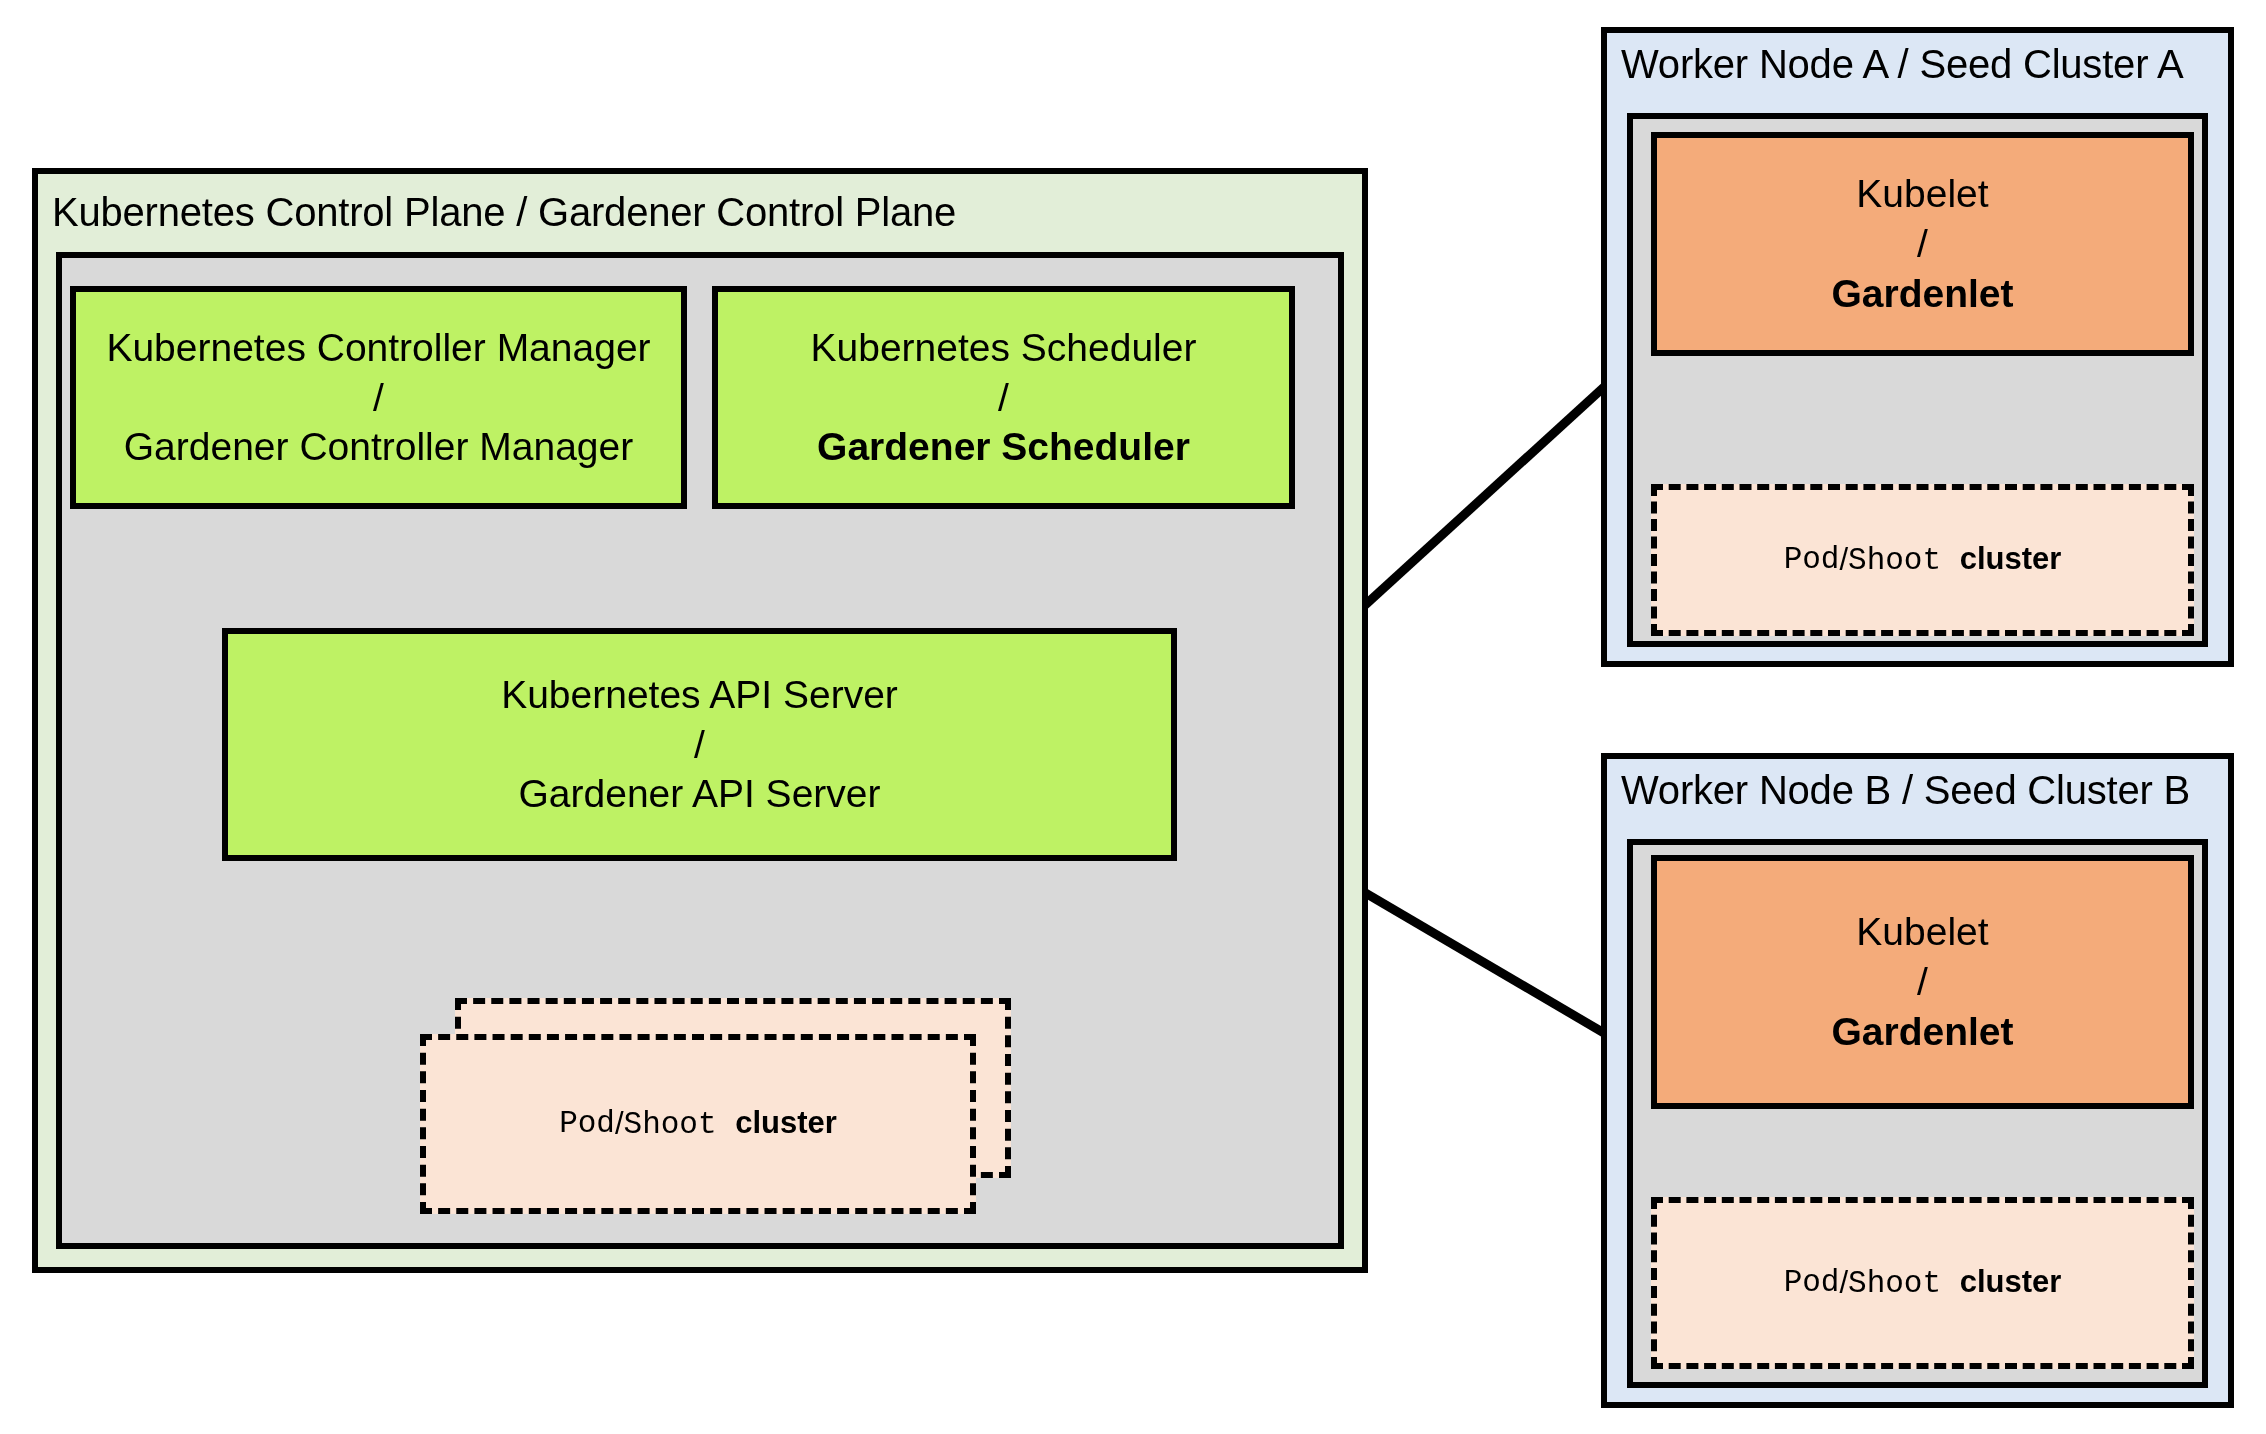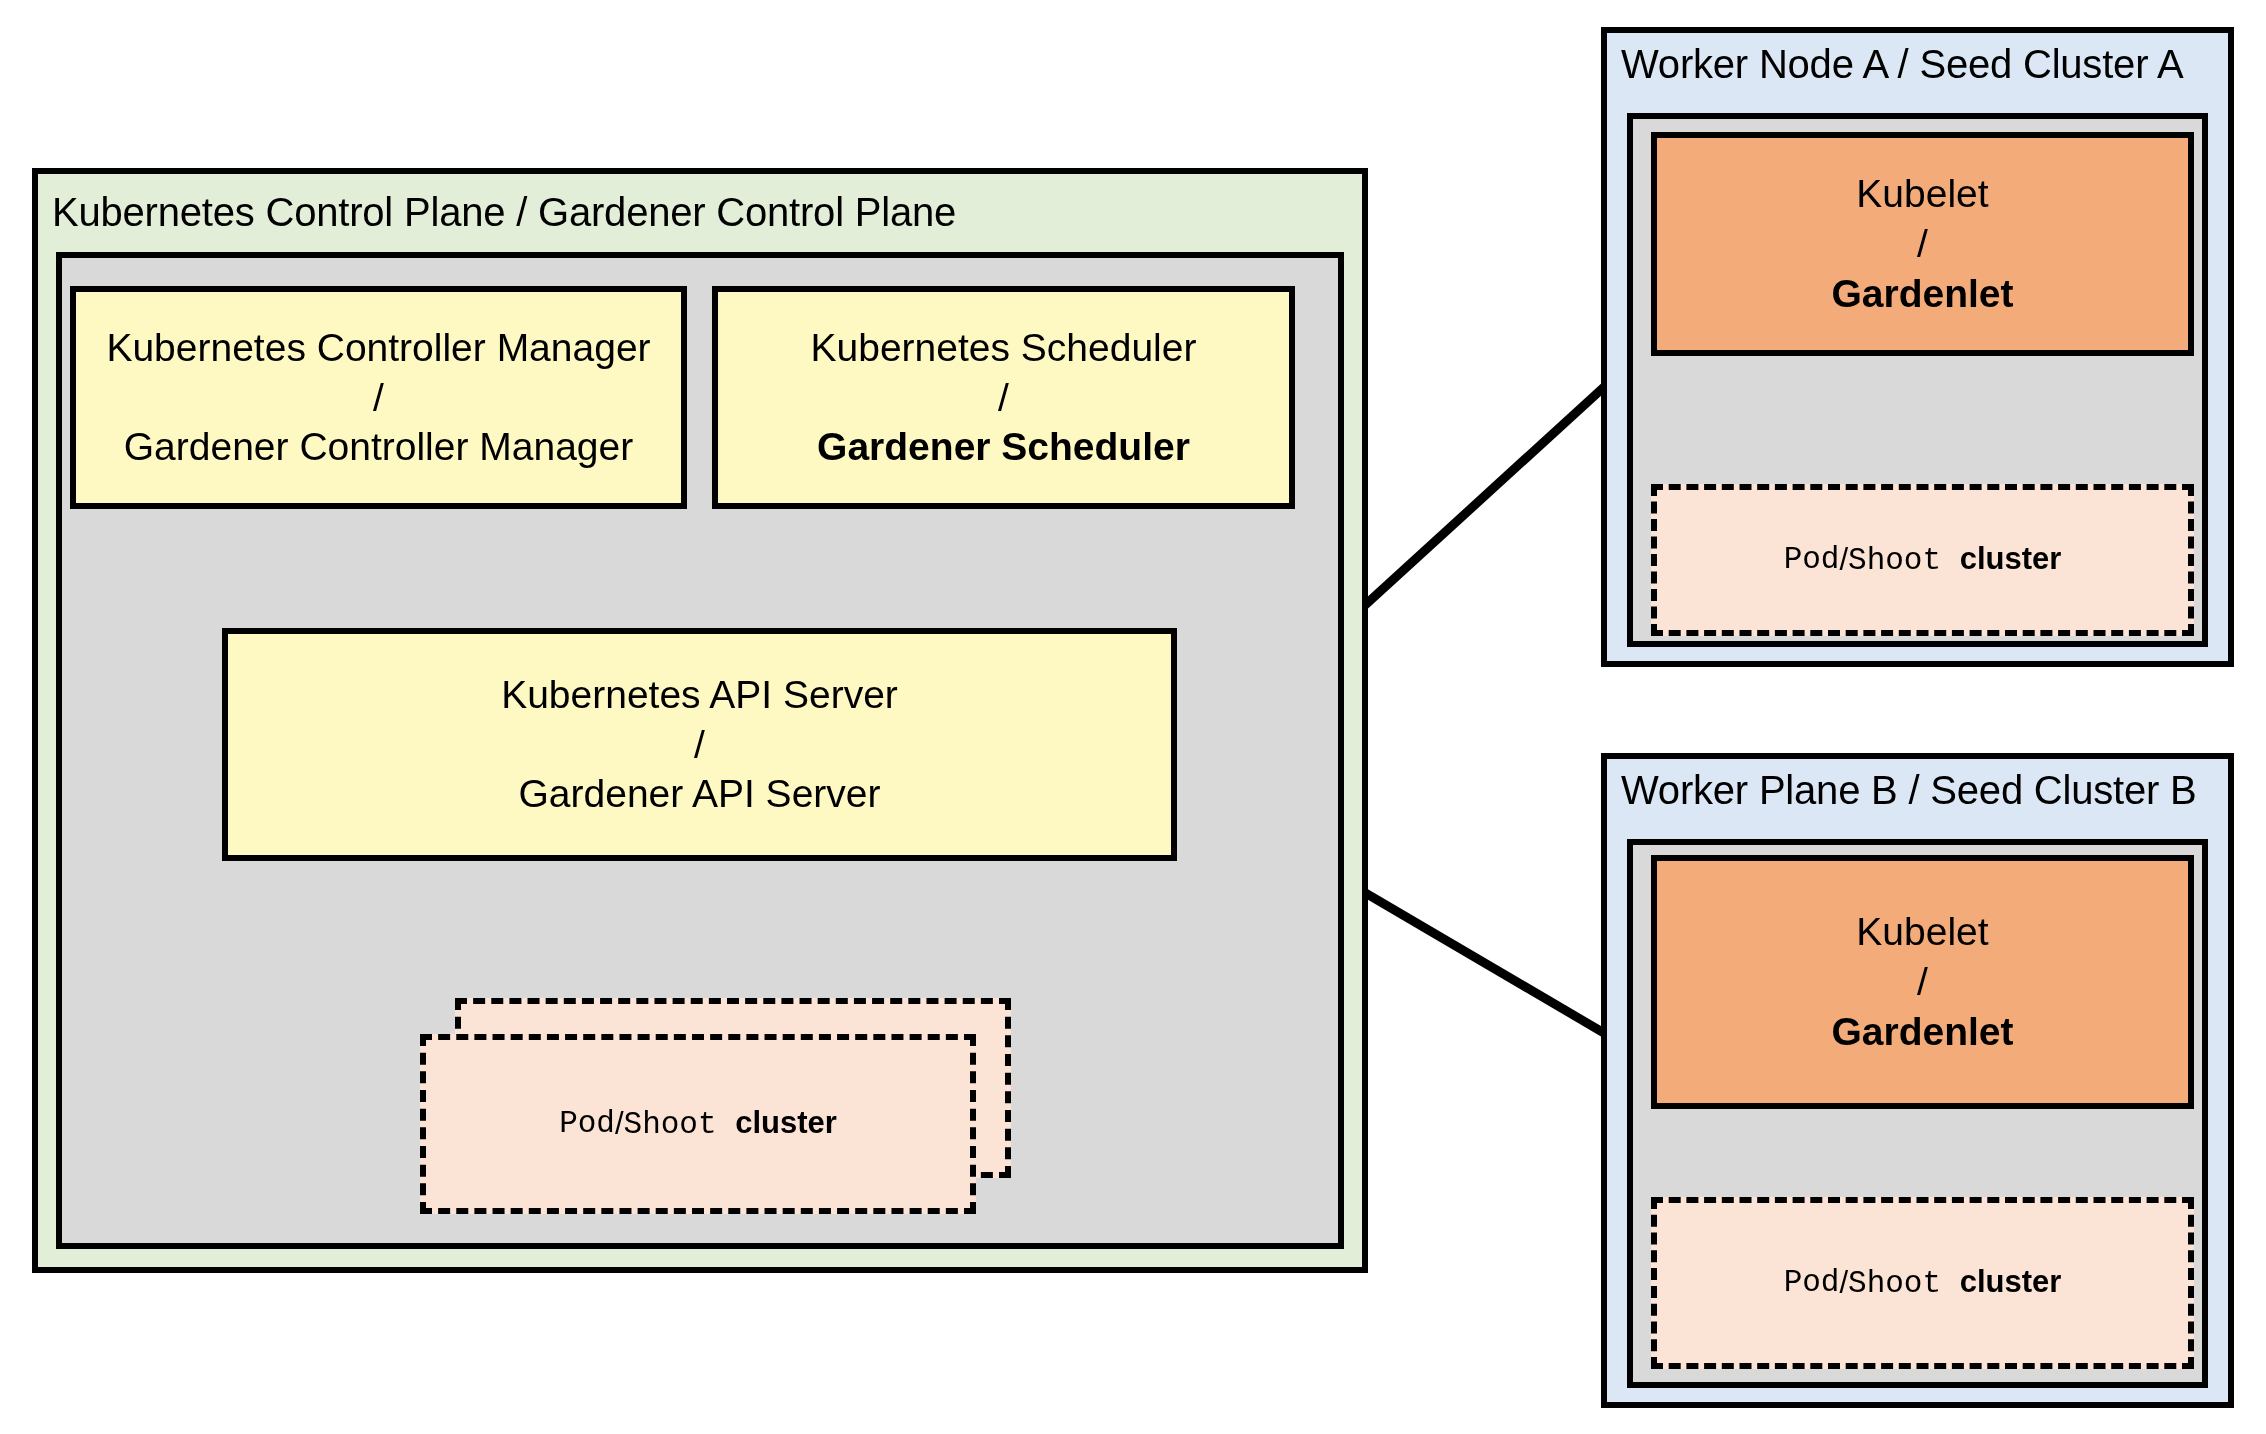--- a/index.html
+++ b/index.html
@@ -58,21 +58,21 @@
     display: flex;
     flex-direction: column;
     align-items: center;
     justify-content: center;
     text-align: center;
     border: 6px solid #000000;
     font-size: 39px;
     line-height: 1.28;
     color: #000000;
   }
-  .comp-green { background: #fef9c3; }
+  .comp-green { background: #bef264; }
   .comp-orange { background: #f4ab7a; }
   .comp .l1, .comp .l2, .comp .sep { display: block; }
   .bold { font-weight: bold; }
   
   .pod {
     position: absolute;
     box-sizing: border-box;
     background: #fbe4d5;
     border: 6px dashed #000000;
     display: flex;
@@ -180,21 +180,21 @@
   </div>
 
   <div class="pod" style="left:1651px; top:484px; width:543px; height:152px;">
     <span class="l1">Pod</span>
     <span class="sep">/</span>
     <span><span>Shoot</span><span>&nbsp;</span><span class="cluster-word">cluster</span></span>
   </div>
 
   <div class="box group-blue" style="left:1601px; top:753px; width:633px; height:655px;"></div>
 
-  <div class="group-title" style="left:1621px; top:770px;">Worker Plane B / Seed Cluster B</div>
+  <div class="group-title" style="left:1621px; top:770px;">Worker Node B / Seed Cluster B</div>
 
   <div class="inner-gray" style="left:1627px; top:839px; width:581px; height:549px;"></div>
 
   <div class="comp comp-orange" style="left:1651px; top:855px; width:543px; height:254px;">
     <span class="l1">Kubelet</span>
     <span class="sep">/</span>
     <span class="l2 bold">Gardenlet</span>
   </div>
 
   <div class="pod" style="left:1651px; top:1197px; width:543px; height:172px;">

